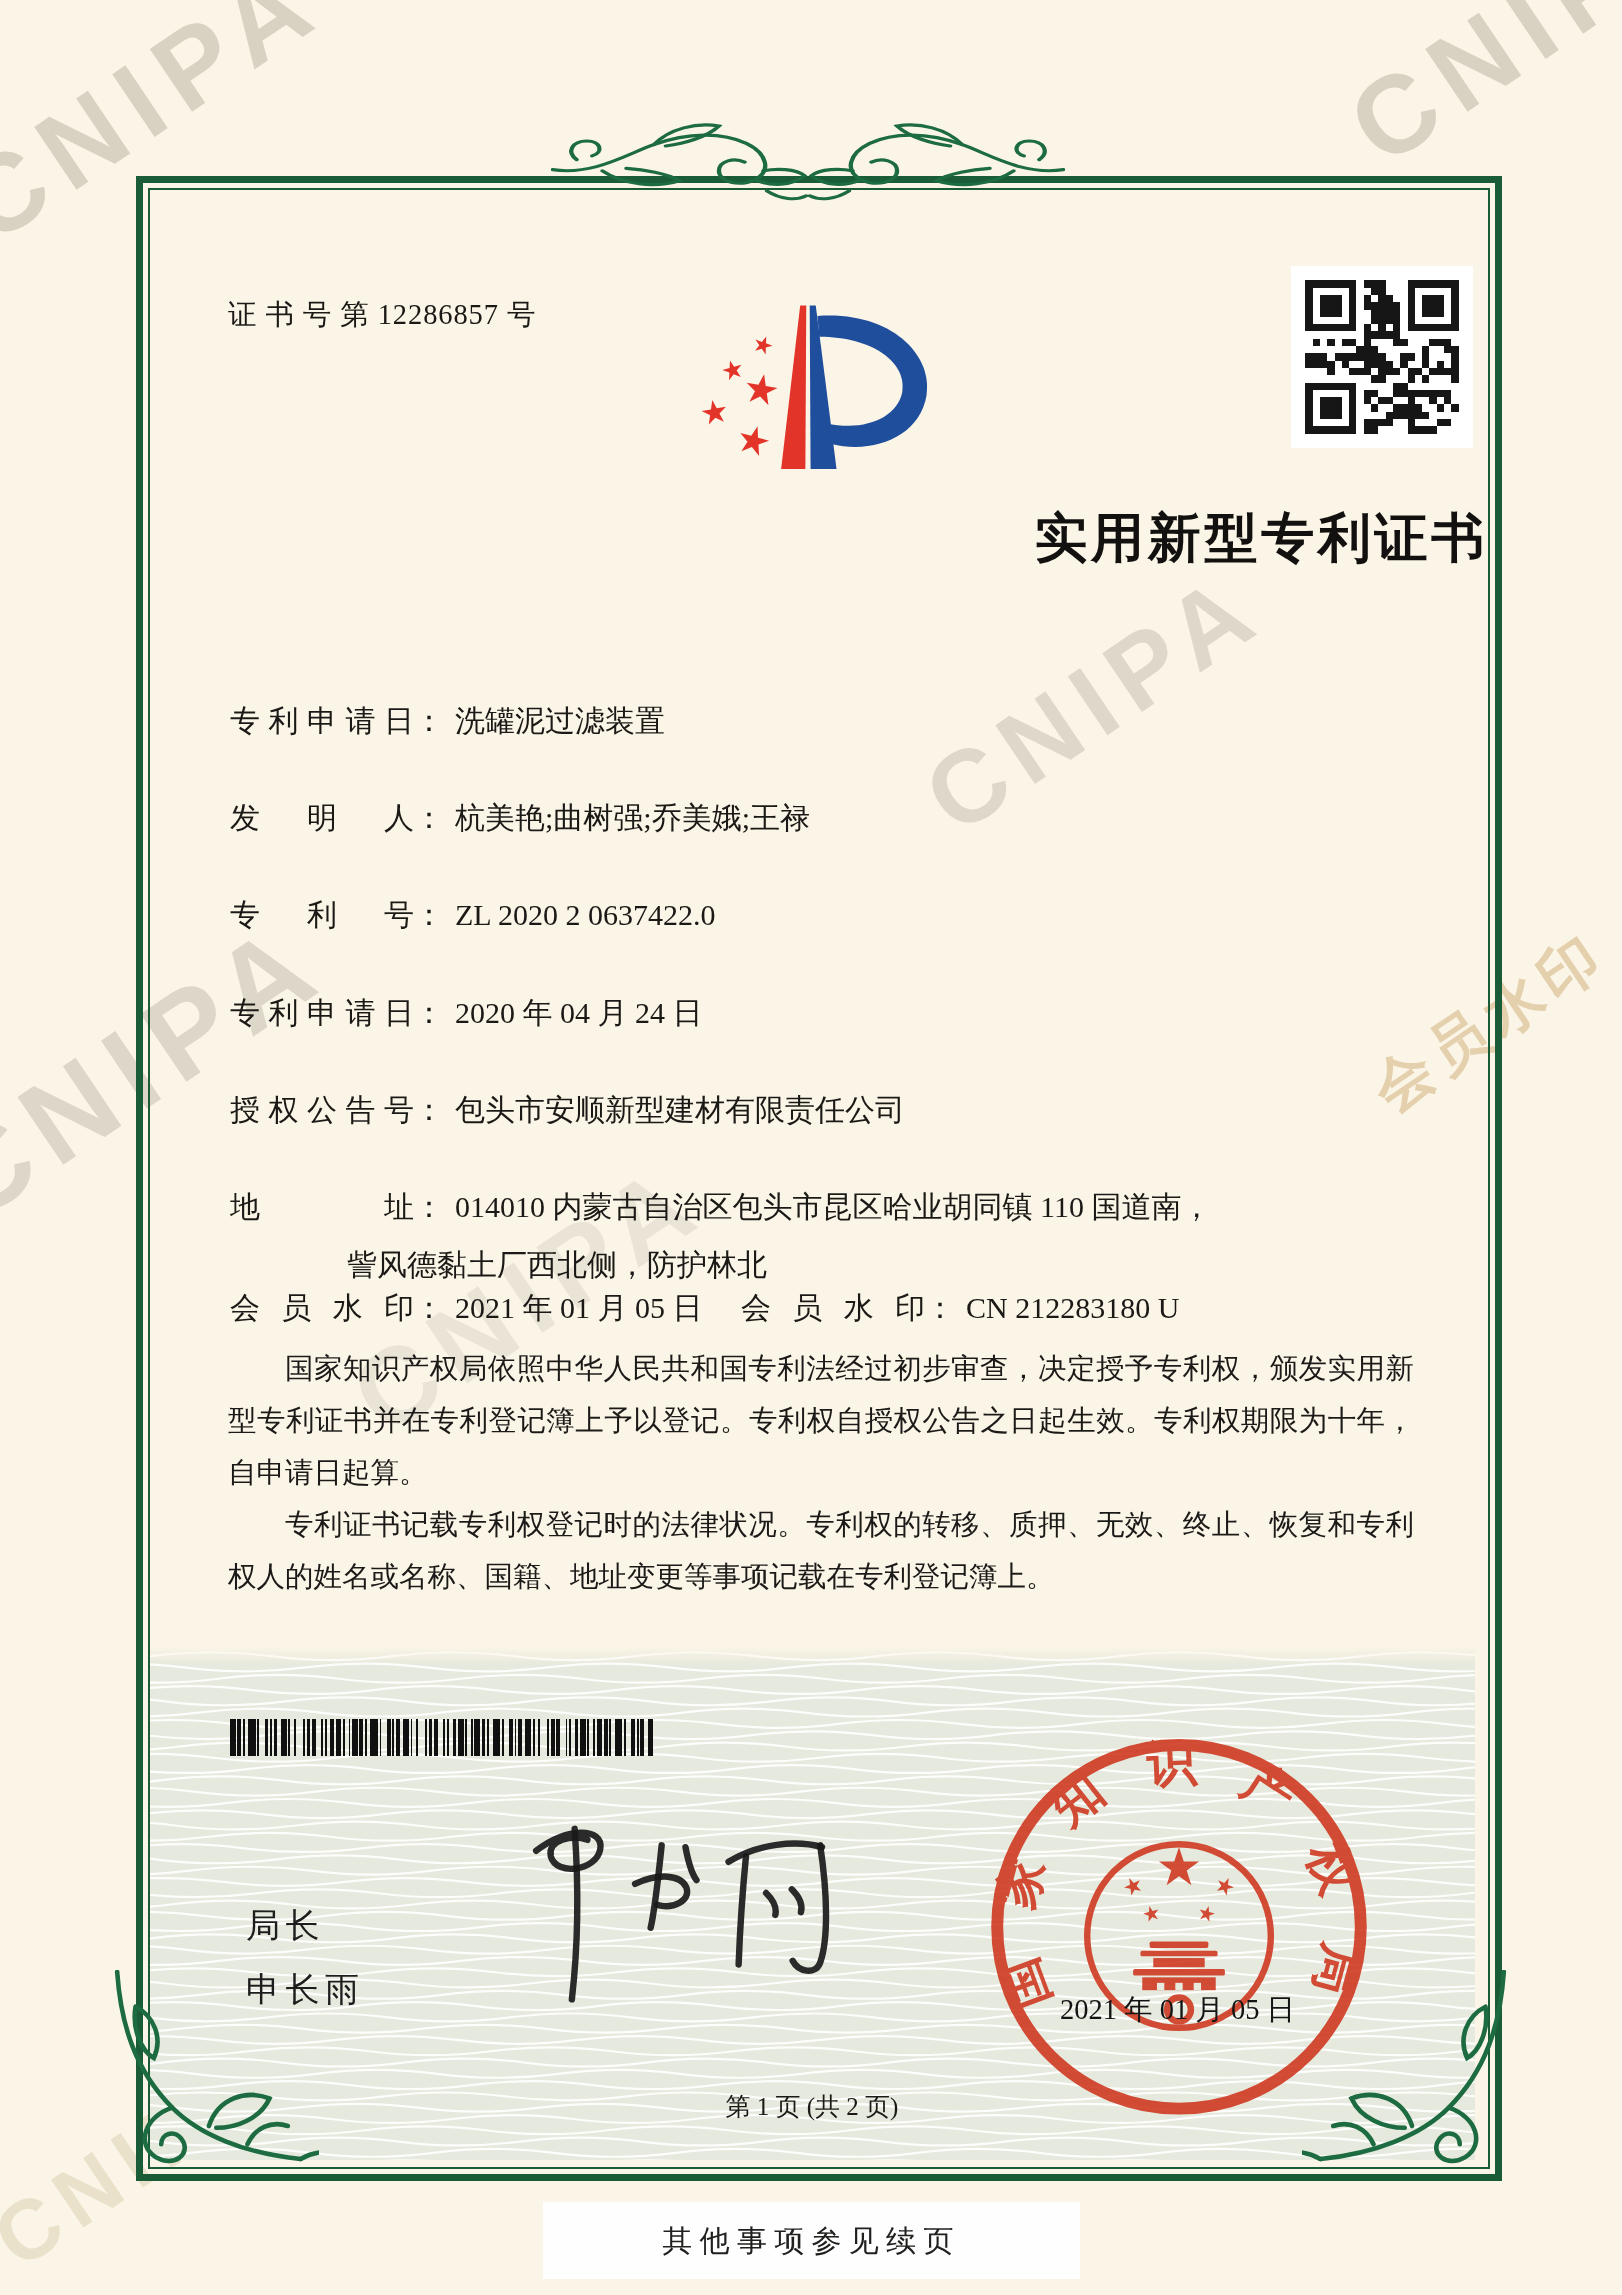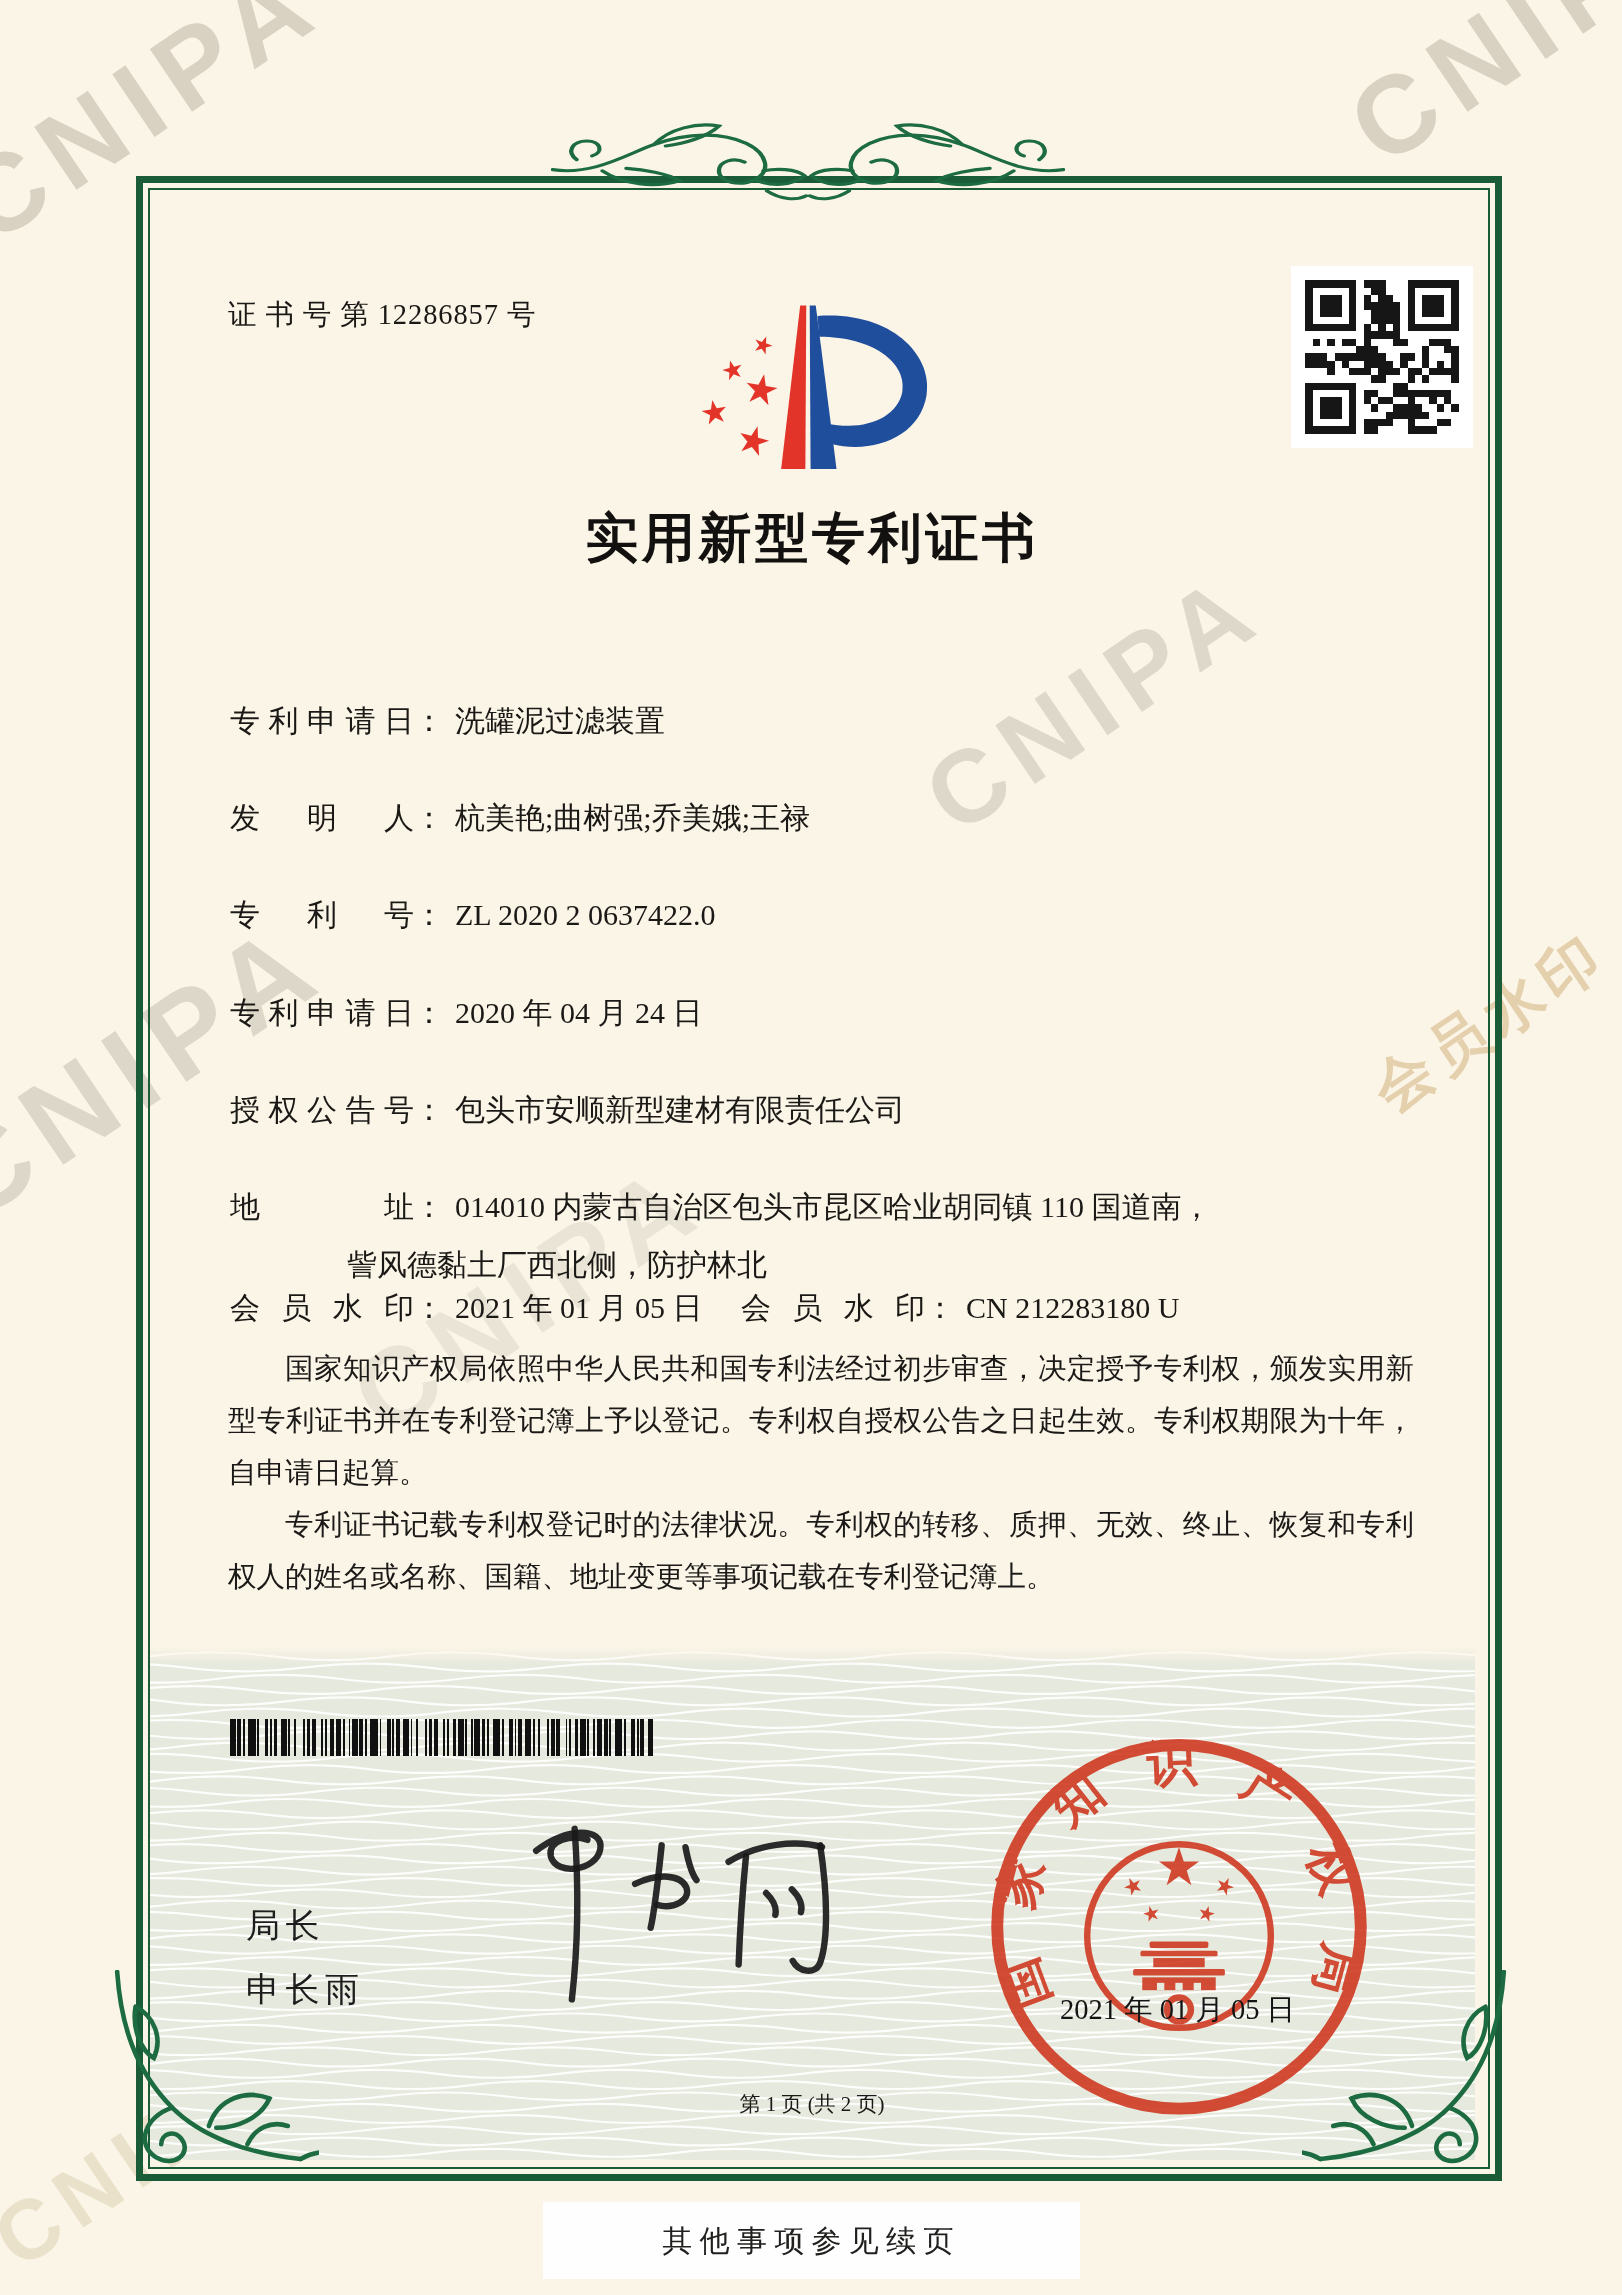--- a/index.html
+++ b/index.html
@@ -23,21 +23,21 @@
   .ornament{position:absolute;z-index:3;}
   .ornament path{stroke:#1d6b41;stroke-width:5;fill:none;stroke-linecap:round;}
   
   .cert-no{position:absolute;left:228px;top:296px;font-size:28.5px;letter-spacing:0.9px;z-index:4;}
   .logo{position:absolute;left:675px;top:264px;z-index:4;}
   .qr-box{position:absolute;left:1291px;top:266px;width:182px;height:182px;background:#ffffff;z-index:4;
           display:flex;align-items:center;justify-content:center;}
   .qr-grid{display:grid;grid-template-columns:repeat(21,7.3px);grid-auto-rows:7.3px;}
   .qr-grid b{display:block;}
   .qr-grid b.on{background:#161616;}
-  .doc-title{position:absolute;left:136px;top:503px;width:1352px;text-align:center;
+  .doc-title{position:absolute;left:136px;top:503px;width:1352px;text-align:right;
              font-size:53px;font-weight:700;letter-spacing:3.7px;color:#121110;z-index:4;font-family:Liberation Serif, serif;}
   
   .frow{position:absolute;left:230px;font-size:30px;display:flex;white-space:nowrap;z-index:4;line-height:42px;}
   .flabel{display:inline-block;width:184px;text-align:justify;text-align-last:justify;}
   .fvalue{margin-left:11px;}
   .addr-line2{position:absolute;left:347px;top:1245px;font-size:30px;z-index:4;}
   .grant2{position:absolute;left:511px;top:0;display:flex;}
   
   .body-text{position:absolute;left:228px;top:1343px;width:1186px;font-size:28.5px;line-height:52px;
              text-align:justify;color:#1c1a18;z-index:4;}
@@ -56,21 +56,21 @@
                  font-family:"Liberation Sans","DejaVu Sans",sans-serif;color:#1d1d1d;z-index:5;}
   .officer-name{position:absolute;left:246px;top:1967px;font-size:34px;font-weight:500;letter-spacing:5.5px;
                 font-family:"Liberation Sans","DejaVu Sans",sans-serif;color:#1d1d1d;z-index:5;}
   .signature{position:absolute;left:455px;top:1816px;z-index:5;}
   .signature path{stroke:#191919;stroke-width:7;fill:none;stroke-linecap:round;opacity:.92;}
   .seal{position:absolute;left:977px;top:1723px;z-index:6;opacity:.9;}
   .seal-red{fill:#cf3a22;}
   .seal-stroke{stroke:#cf3a22;fill:none;}
   .seal-date{position:absolute;left:994px;top:1991px;width:367px;text-align:center;
              font-size:28.5px;color:#141414;z-index:7;}
-  .page-info{position:absolute;left:136px;top:2090px;width:1352px;text-align:center;font-size:21px;z-index:5;}
+  .page-info{position:absolute;left:136px;top:2090px;width:1352px;text-align:center;font-size:25px;z-index:5;}
   .cont-box{position:absolute;left:543px;top:2202px;width:537px;height:77px;background:#fefefe;z-index:4;
             text-align:center;line-height:77px;font-size:30px;letter-spacing:7.3px;color:#21201e;}
 </style>
 </head>
 <body>
 
 <div class="page">
 
   <div class="wm wm1">CNIPA</div>
   <div class="wm wm2">CNIPA</div>

